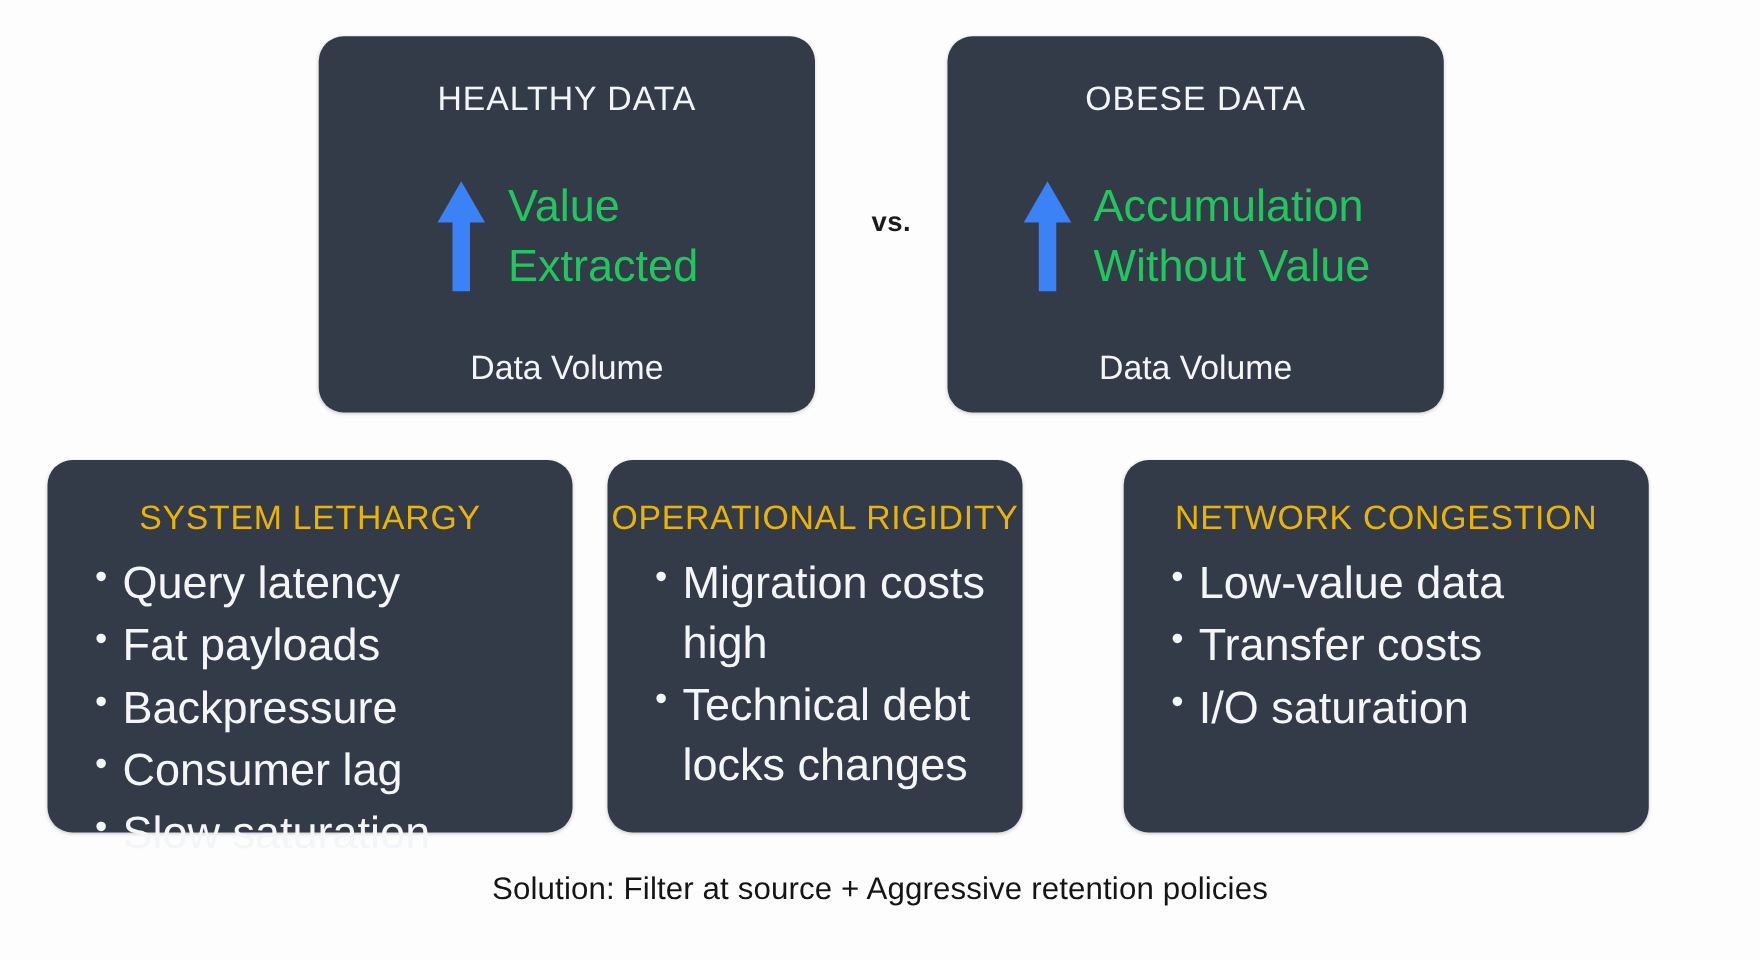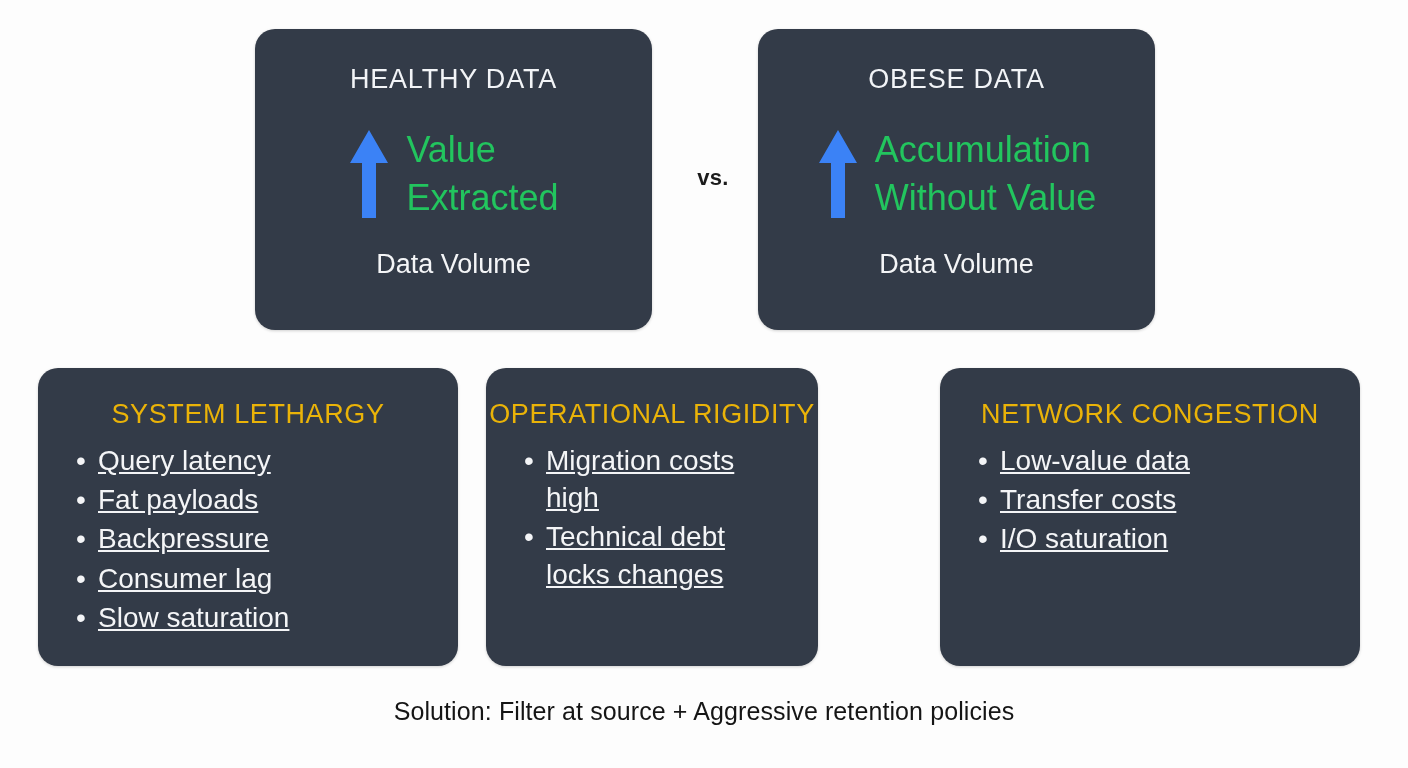--- a/index.html
+++ b/index.html
@@ -21,20 +21,21 @@
   }
 
   
   .card {
     position: absolute;
     background: #333b48;
     border-radius: 20px;
     box-sizing: border-box;
     color: #ffffff;
     box-shadow: 0 1px 3px rgba(0,0,0,0.18);
+    gap: 15px;
   }
 
   
   .compare-card {
     top: 29px;
     height: 301px;
     display: flex;
     flex-direction: column;
     align-items: center;
     padding: 0;
@@ -101,45 +102,44 @@
   }
 
   
   .symptom-card {
     top: 368px;
     height: 298px;
     padding: 0;
   }
   #card-lethargy  { left: 38px;  width: 420px; }
   #card-rigidity  { left: 486px; width: 332px; }
-  #card-network   { left: 940px; width: 420px; }
+  #card-network   { left: 899px; width: 420px; }
 
   .symptom-title {
     margin-top: 33px;
     font-size: 27px;
     font-weight: 400;
     letter-spacing: 0.6px;
     color: #eab308;
     text-align: center;
     line-height: 1;
   }
 
   .symptom-list {
     list-style: none;
     margin: 14px 0 0 0;
     padding: 0 26px 0 38px;
   }
   .symptom-list li {
     position: relative;
-    font-size: 28px;
+    font-size: 36px;
     line-height: 1.33;
     color: #f4f5f7;
     padding-left: 22px;
     margin-bottom: 2px;
-    text-decoration: underline;
   }
   .symptom-list li::before {
     content: "\2022";
     position: absolute;
     left: 0;
     top: 0;
     font-size: 28px;
     line-height: 1.33;
     color: #f4f5f7;
   }

